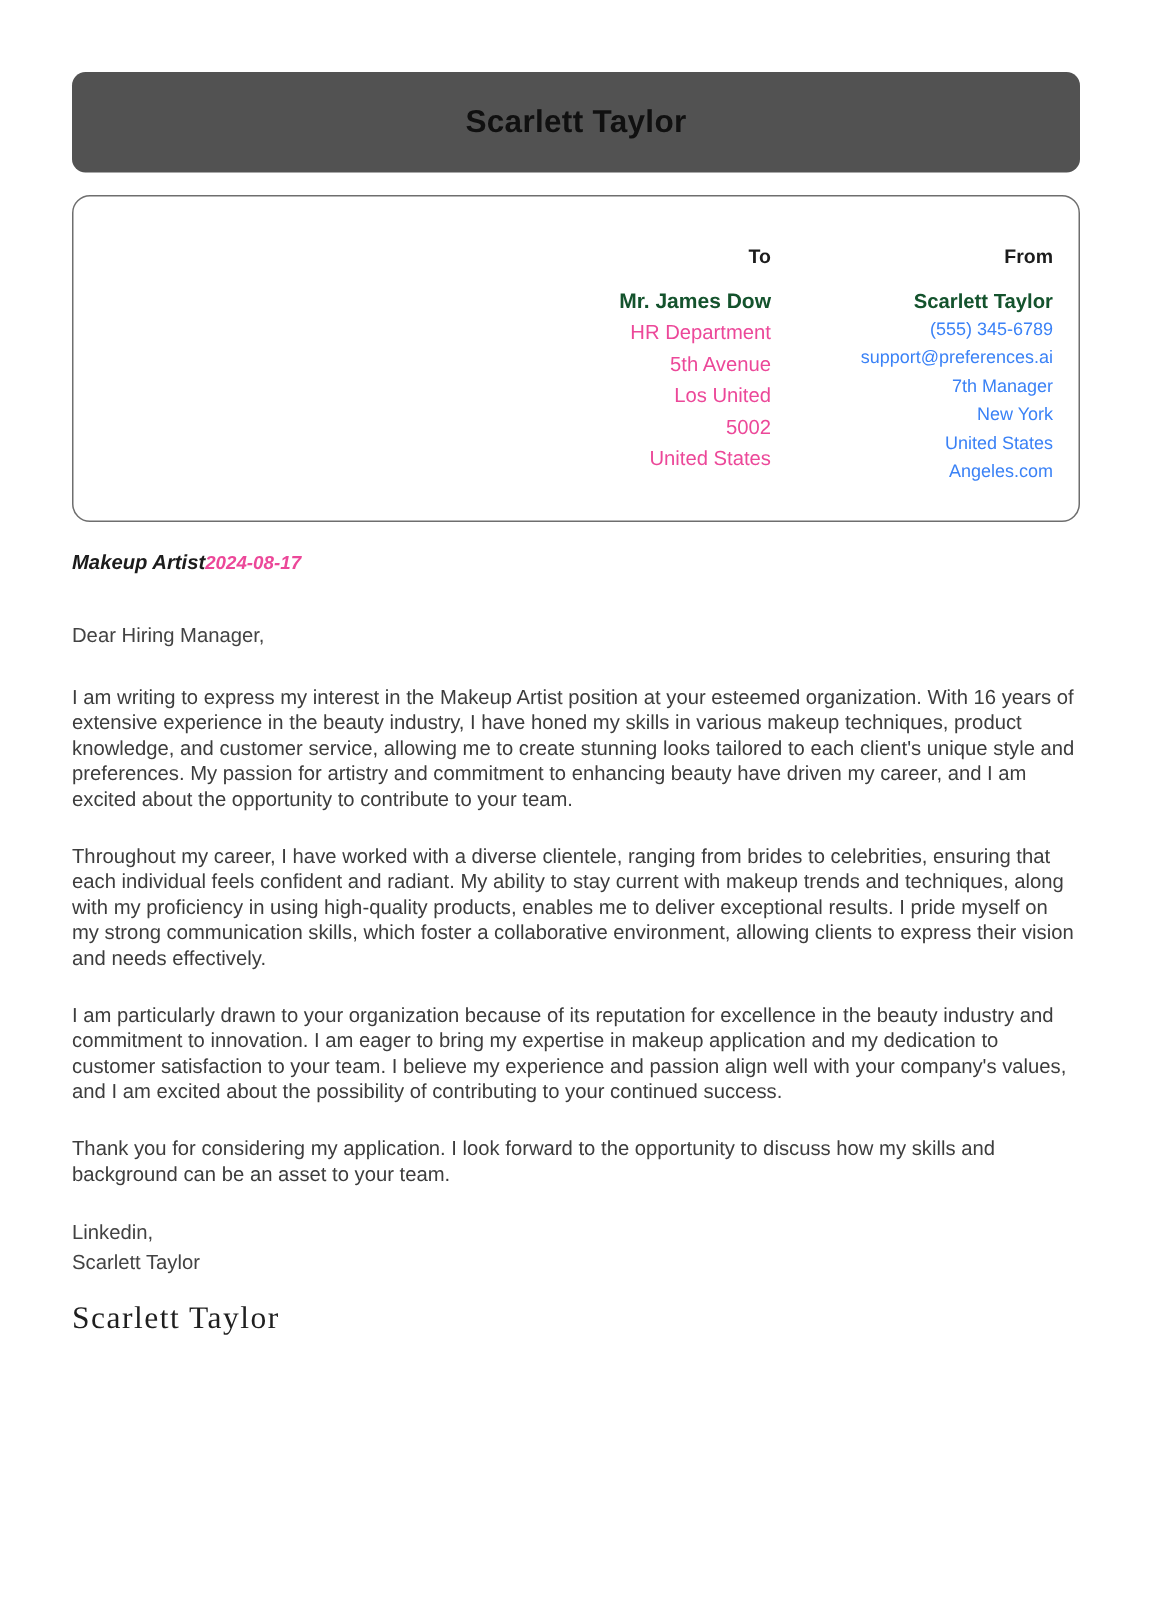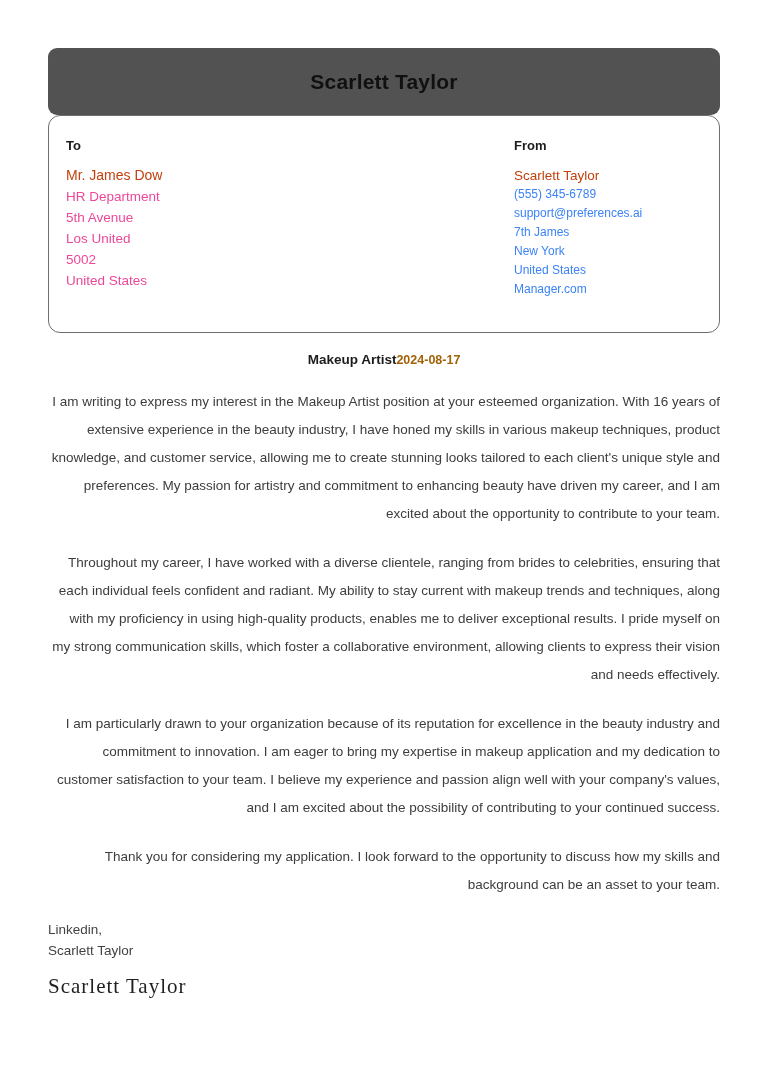--- a/index.html
+++ b/index.html
@@ -28,82 +28,84 @@
     justify-content: center;
   }
   .banner-title {
     font-size: 21px;
     font-weight: 700;
     color: #101010;
     letter-spacing: 0.2px;
   }
   
   .address-card {
-    margin-top: 0;
+    margin-top: 15px;
     border: 1px solid #6e6e6e;
     border-radius: 12px;
-    padding: 22px 17px 18px 17px;
+    padding: 32px 17px 18px 17px;
     min-height: 218px;
     display: flex;
+    text-align: right;
   }
   .to-col { width: 448px; }
   .from-col { flex: 1; }
   .addr-label {
     font-size: 13px;
     font-weight: 700;
     color: #1c1c1c;
   }
   .addr-name {
     margin-top: 13px;
     font-size: 14px;
-    font-weight: 400;
-    color: #c2410c;
+    font-weight: 700;
+    color: #14532d;
   }
   .to-col .addr-line {
     font-size: 13.5px;
     color: #ec4899;
     line-height: 21px;
   }
   .to-col .addr-name { line-height: 21px; margin-top: 12px; }
   .from-col .addr-name { font-size: 13.5px; line-height: 19px; margin-top: 13px; }
   .from-col .addr-line {
     font-size: 12px;
     color: #3b82f6;
     line-height: 19px;
   }
   
   .meta-row {
     margin-top: 19px;
     display: flex;
-    justify-content: center;
+    justify-content: flex-start;
     align-items: baseline;
+    font-style: italic;
   }
   .job-title {
     font-size: 13.5px;
     font-weight: 700;
     color: #1c1c1c;
   }
   .letter-date {
     font-size: 12.5px;
     font-weight: 700;
-    color: #a16207;
+    color: #ec4899;
   }
   
   .salutation {
     margin-top: 32px;
     font-size: 13.5px;
     color: #434343;
     line-height: 20.5px;
   }
   .para {
     margin-top: 21px;
     font-size: 13.5px;
     color: #3d3d3d;
-    line-height: 28px;
-    text-align: right;
+    line-height: 17px;
+    text-align: left;
   }
   .closing {
     margin-top: 21px;
     font-size: 13.5px;
     color: #434343;
     line-height: 20.5px;
   }
   .closing-name {
     font-size: 13.5px;
     color: #434343;
@@ -134,32 +136,33 @@
       <div class="addr-line">5th Avenue</div>
       <div class="addr-line">Los United</div>
       <div class="addr-line">5002</div>
       <div class="addr-line">United States</div>
     </div>
     <div class="from-col">
       <div class="addr-label">From</div>
       <div class="addr-name">Scarlett Taylor</div>
       <div class="addr-line">(555) 345-6789</div>
       <div class="addr-line">support@preferences.ai</div>
-      <div class="addr-line">7th James</div>
+      <div class="addr-line">7th Manager</div>
       <div class="addr-line">New York</div>
       <div class="addr-line">United States</div>
-      <div class="addr-line">Manager.com</div>
+      <div class="addr-line">Angeles.com</div>
     </div>
   </div>
 
   <div class="meta-row">
     <div class="job-title">Makeup Artist</div>
     <div class="letter-date">2024-08-17</div>
   </div>
 
+  <div class="salutation">Dear Hiring Manager,</div>
 
   <div class="para">I am writing to express my interest in the Makeup Artist position at your esteemed organization. With 16 years of extensive experience in the beauty industry, I have honed my skills in various makeup techniques, product knowledge, and customer service, allowing me to create stunning looks tailored to each client's unique style and preferences. My passion for artistry and commitment to enhancing beauty have driven my career, and I am excited about the opportunity to contribute to your team.</div>
   <div class="para">Throughout my career, I have worked with a diverse clientele, ranging from brides to celebrities, ensuring that each individual feels confident and radiant. My ability to stay current with makeup trends and techniques, along with my proficiency in using high-quality products, enables me to deliver exceptional results. I pride myself on my strong communication skills, which foster a collaborative environment, allowing clients to express their vision and needs effectively.</div>
   <div class="para">I am particularly drawn to your organization because of its reputation for excellence in the beauty industry and commitment to innovation. I am eager to bring my expertise in makeup application and my dedication to customer satisfaction to your team. I believe my experience and passion align well with your company's values, and I am excited about the possibility of contributing to your continued success.</div>
   <div class="para">Thank you for considering my application. I look forward to the opportunity to discuss how my skills and background can be an asset to your team.</div>
 
   <div class="closing">Linkedin,</div>
   <div class="closing-name">Scarlett Taylor</div>
 
   <div class="signature">Scarlett Taylor</div>

